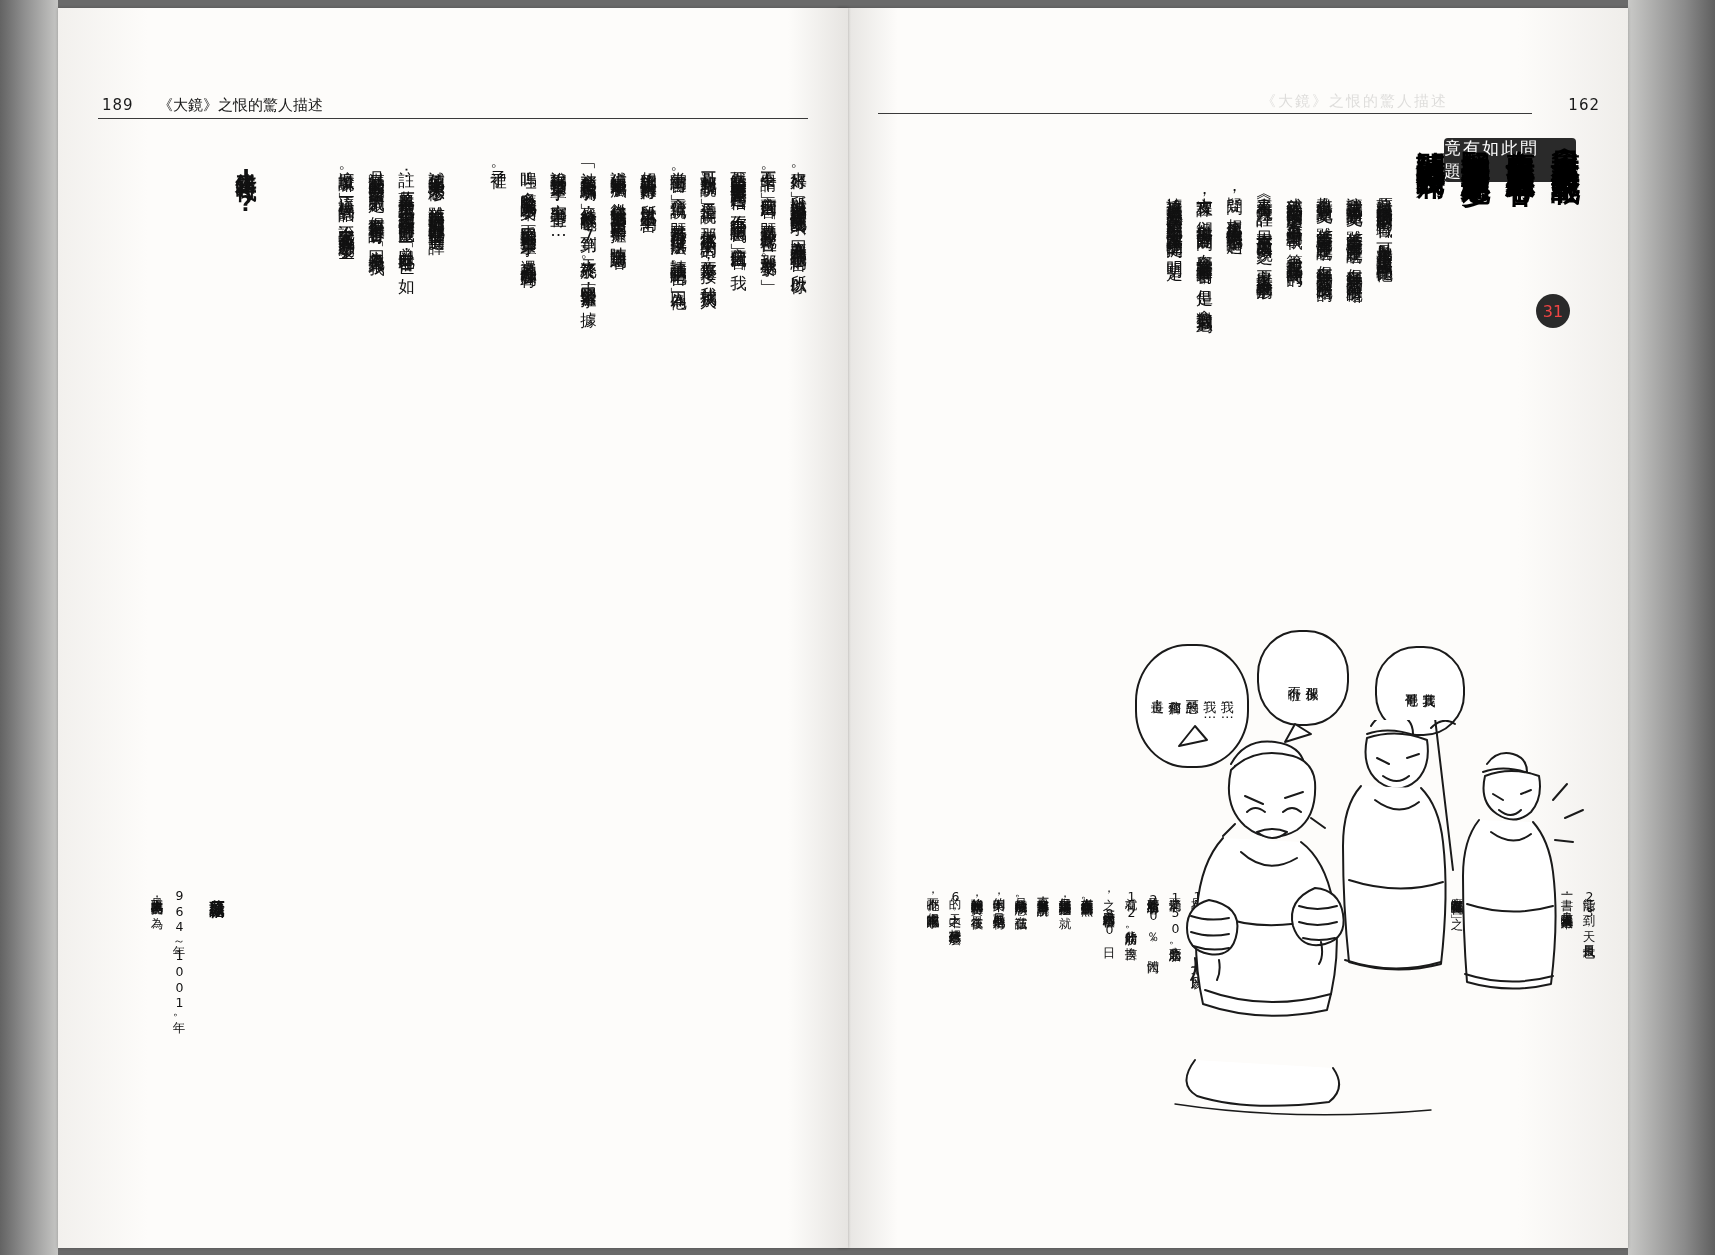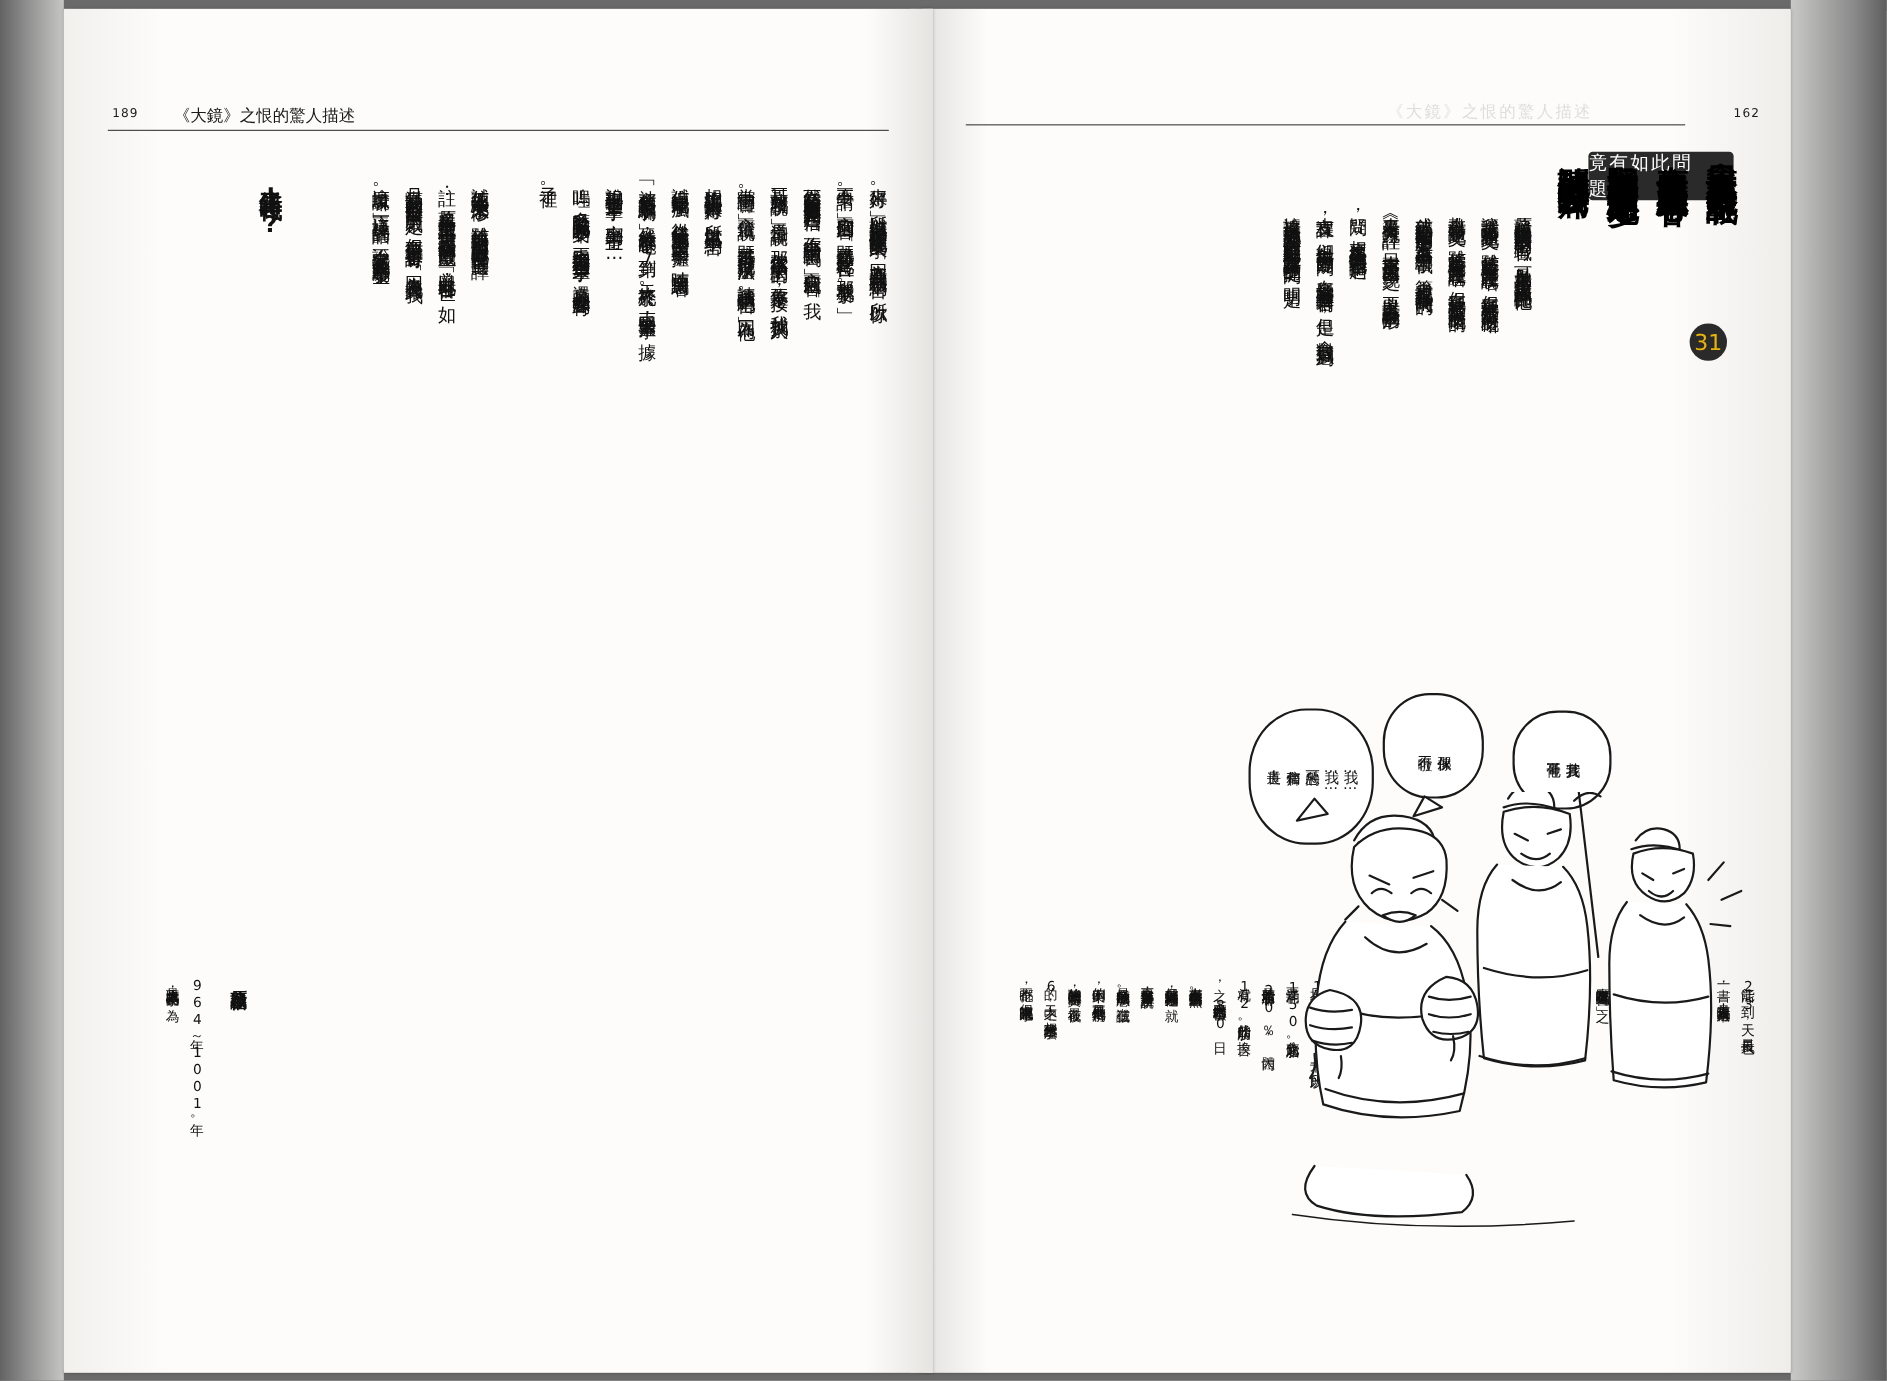--- a/index.html
+++ b/index.html
@@ -66,21 +66,21 @@
   .edge-bottom {
     position: absolute;
     left: 0; bottom: 0; width: 1715px; height: 10px;
     background: #6a6a6a;
   }
 
   
   .folio {
     position: absolute;
     font-family: "DejaVu Sans", sans-serif;
-    font-size: 11px;
+    font-size: 15px;
     color: #1a1a1a;
     letter-spacing: 1px;
   }
   .running-head {
     position: absolute;
     font-size: 15px;
     color: #1a1a1a;
     white-space: nowrap;
   }
   .rule {
@@ -140,22 +140,22 @@
     letter-spacing: 2px;
   }
   .badge-num {
     position: absolute;
     right: 58px;
     top: 286px;
     width: 34px;
     height: 34px;
     border-radius: 50%;
     background: #2a2a2a;
-    color: #eab308;
-    font-size: 20px;
+    color: #ef4444;
+    font-size: 16px;
     display: flex;
     align-items: center;
     justify-content: center;
   }
 
   .section-head {
     position: absolute;
     font-size: 21px;
     font-weight: bold;
     letter-spacing: 2px;

